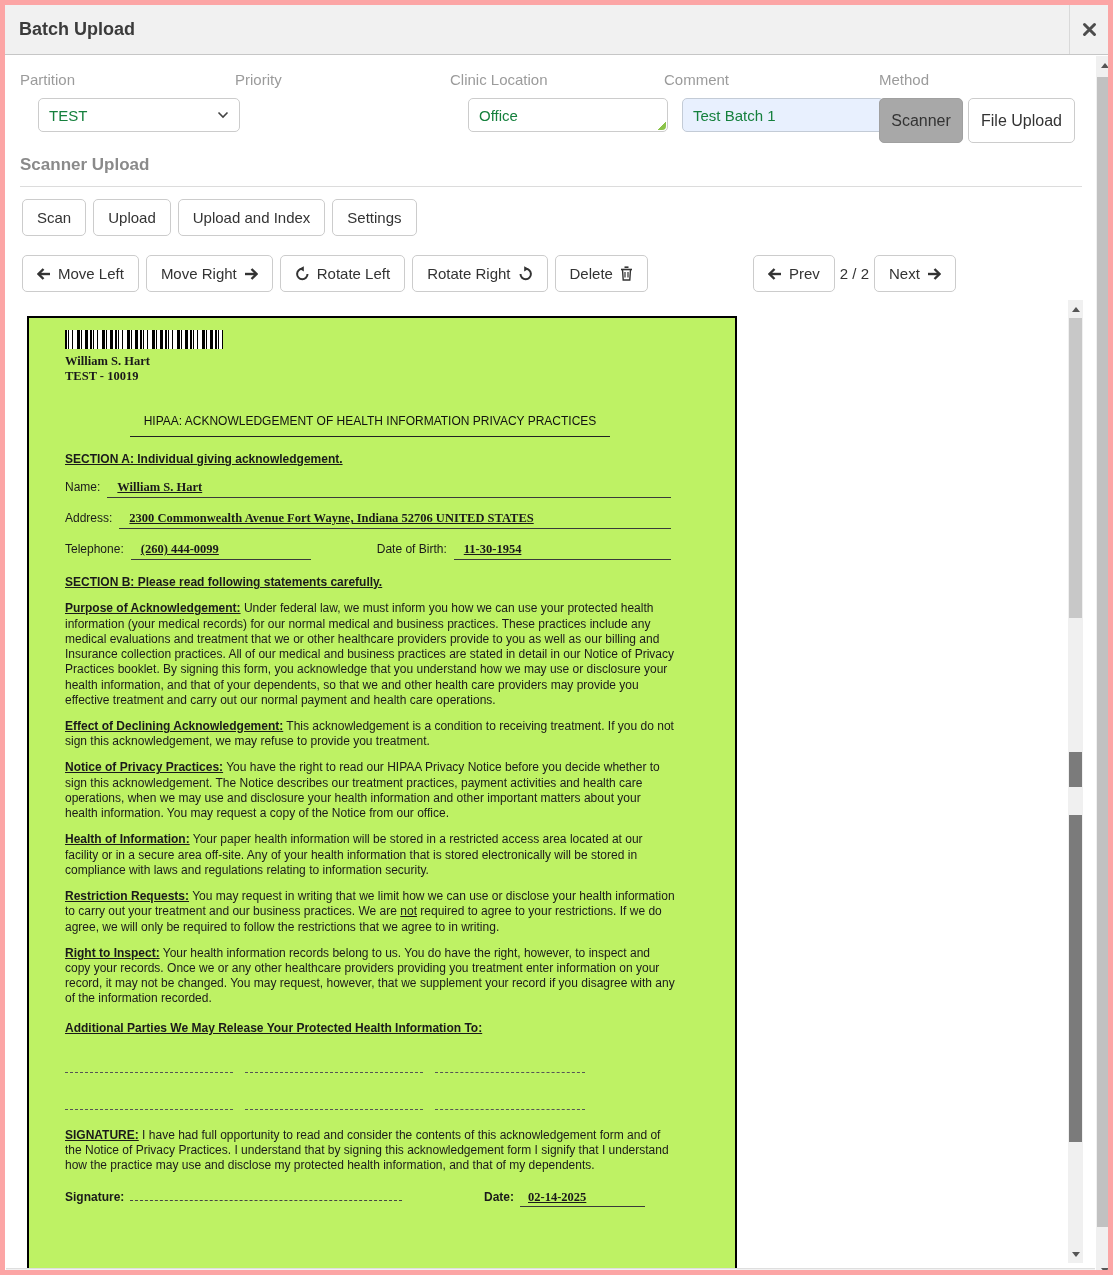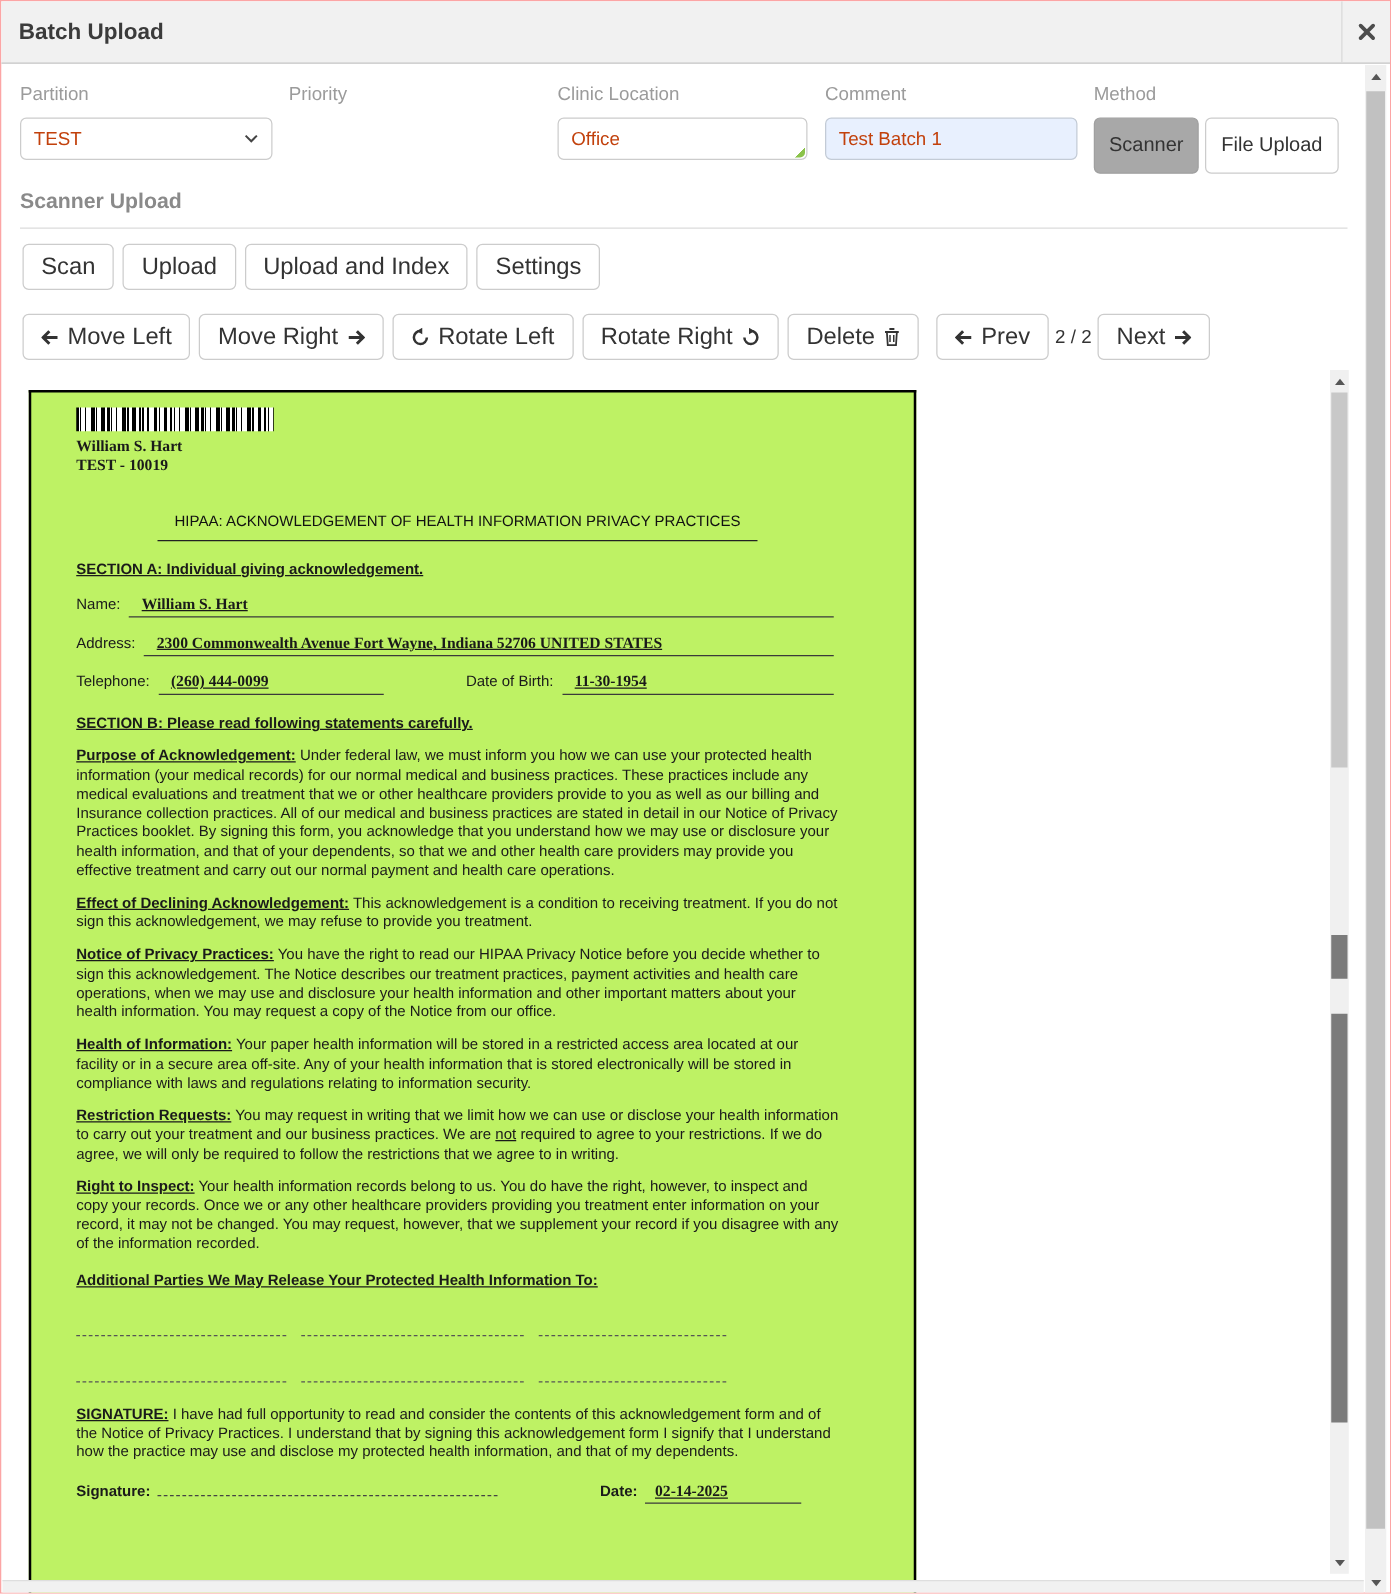--- a/index.html
+++ b/index.html
@@ -1,36 +1,36 @@
 <!DOCTYPE html>
 <html><head>
 <meta charset="utf-8">
 <style>
   html,body{margin:0;padding:0;background:#fff;}
   body{font-family:"Liberation Sans",sans-serif;-webkit-font-smoothing:antialiased;}
-  .modal{position:relative;width:1113px;height:1275px;background:#fff;border:1px solid #fca5a5;box-sizing:border-box;overflow:hidden;}
+  .modal{position:relative;width:1113px;height:1275px;background:#fff;border:5px solid #fca5a5;box-sizing:border-box;overflow:hidden;}
   
   .hdr{position:absolute;left:0;top:0;right:0;height:50px;background:#f1f1f1;border-bottom:1px solid #c6c6c6;box-sizing:border-box;}
   .hdr-title{position:absolute;left:14px;top:14px;font-size:18px;font-weight:bold;color:#3b3b3b;}
   .close-btn{position:absolute;right:0;top:0;width:39px;height:49px;border:none;border-left:1px solid #d9d9d9;background:transparent;cursor:pointer;display:flex;align-items:center;justify-content:center;}
   
   .flabel-ui{position:absolute;top:66px;font-size:15px;color:#9b9b9b;}
   
-  .ctl{position:absolute;top:93px;height:34px;box-sizing:border-box;background:#fff;border:1px solid #ccc;border-radius:5px;font-size:15px;color:#c2410c;display:flex;align-items:center;padding:0 10px;}
+  .ctl{position:absolute;top:93px;height:34px;box-sizing:border-box;background:#fff;border:1px solid #ccc;border-radius:5px;font-size:15px;color:#15803d;display:flex;align-items:center;padding:0 10px;margin-left:18px;}
   .ctl .chev{margin-left:auto;}
   .txtarea{position:relative;}
   .resize-corner{position:absolute;right:1px;bottom:1px;width:9px;height:9px;background:linear-gradient(135deg,transparent 55%,#8bc34a 55%);border-bottom-right-radius:4px;}
   .comment{background:#e8f0fe;border-color:#c3cbd6;}
   .method-btn{position:absolute;top:93px;height:45px;box-sizing:border-box;border-radius:5px;font-size:16px;color:#333;display:flex;align-items:center;justify-content:center;cursor:pointer;border:1px solid #ccc;background:#fff;}
   .method-btn.active{background:#a8a8a8;border-color:#a0a0a0;}
   
   .sec-ui-head{position:absolute;left:15px;top:150px;font-size:17px;font-weight:bold;color:#8a8a8a;}
   .divider{position:absolute;left:15px;top:181px;width:1062px;border-top:1px solid #dcdcdc;}
   
-  .btn{box-sizing:border-box;height:37px;background:#fff;border:1px solid #ccc;border-radius:5px;font-size:19px;color:#333;display:inline-flex;align-items:center;gap:7px;padding:0 14px;cursor:pointer;font-family:"Liberation Sans",sans-serif;}
+  .btn{box-sizing:border-box;height:37px;background:#fff;border:1px solid #ccc;border-radius:5px;font-size:15px;color:#333;display:inline-flex;align-items:center;gap:7px;padding:0 14px;cursor:pointer;font-family:"Liberation Sans",sans-serif;}
   .row1{position:absolute;left:17px;top:194px;display:flex;gap:7px;}
   .row2{position:absolute;left:17px;top:250px;display:flex;gap:7px;}
   .pager{position:absolute;left:748px;top:250px;display:flex;align-items:center;gap:5px;}
   .page-ind{font-size:15px;color:#333;}
   
   .doc{position:absolute;left:22px;top:311px;width:710px;height:964px;box-sizing:border-box;background:#bef264;border:2px solid #000;border-bottom:none;overflow:hidden;color:#1a1a1a;}
   .doc-inner{padding:12px 60px 0 36px;font-size:12px;line-height:1.27;}
   .barcode{width:158px;height:19px;background:repeating-linear-gradient(90deg,#000 0 2px,#fff 2px 3px,#000 3px 4px,#fff 4px 7px,#000 7px 8px,#fff 8px 12px,#000 12px 15px,#fff 15px 16px,#000 16px 17px,#fff 17px 20px,#000 20px 23px,#fff 23px 25px);}
   .scan-serif{font-family:"Liberation Serif",serif;font-weight:bold;font-size:12.5px;line-height:1.2;}
   .doc-title{margin-top:30px;text-align:center;font-size:12px;color:#111;}

